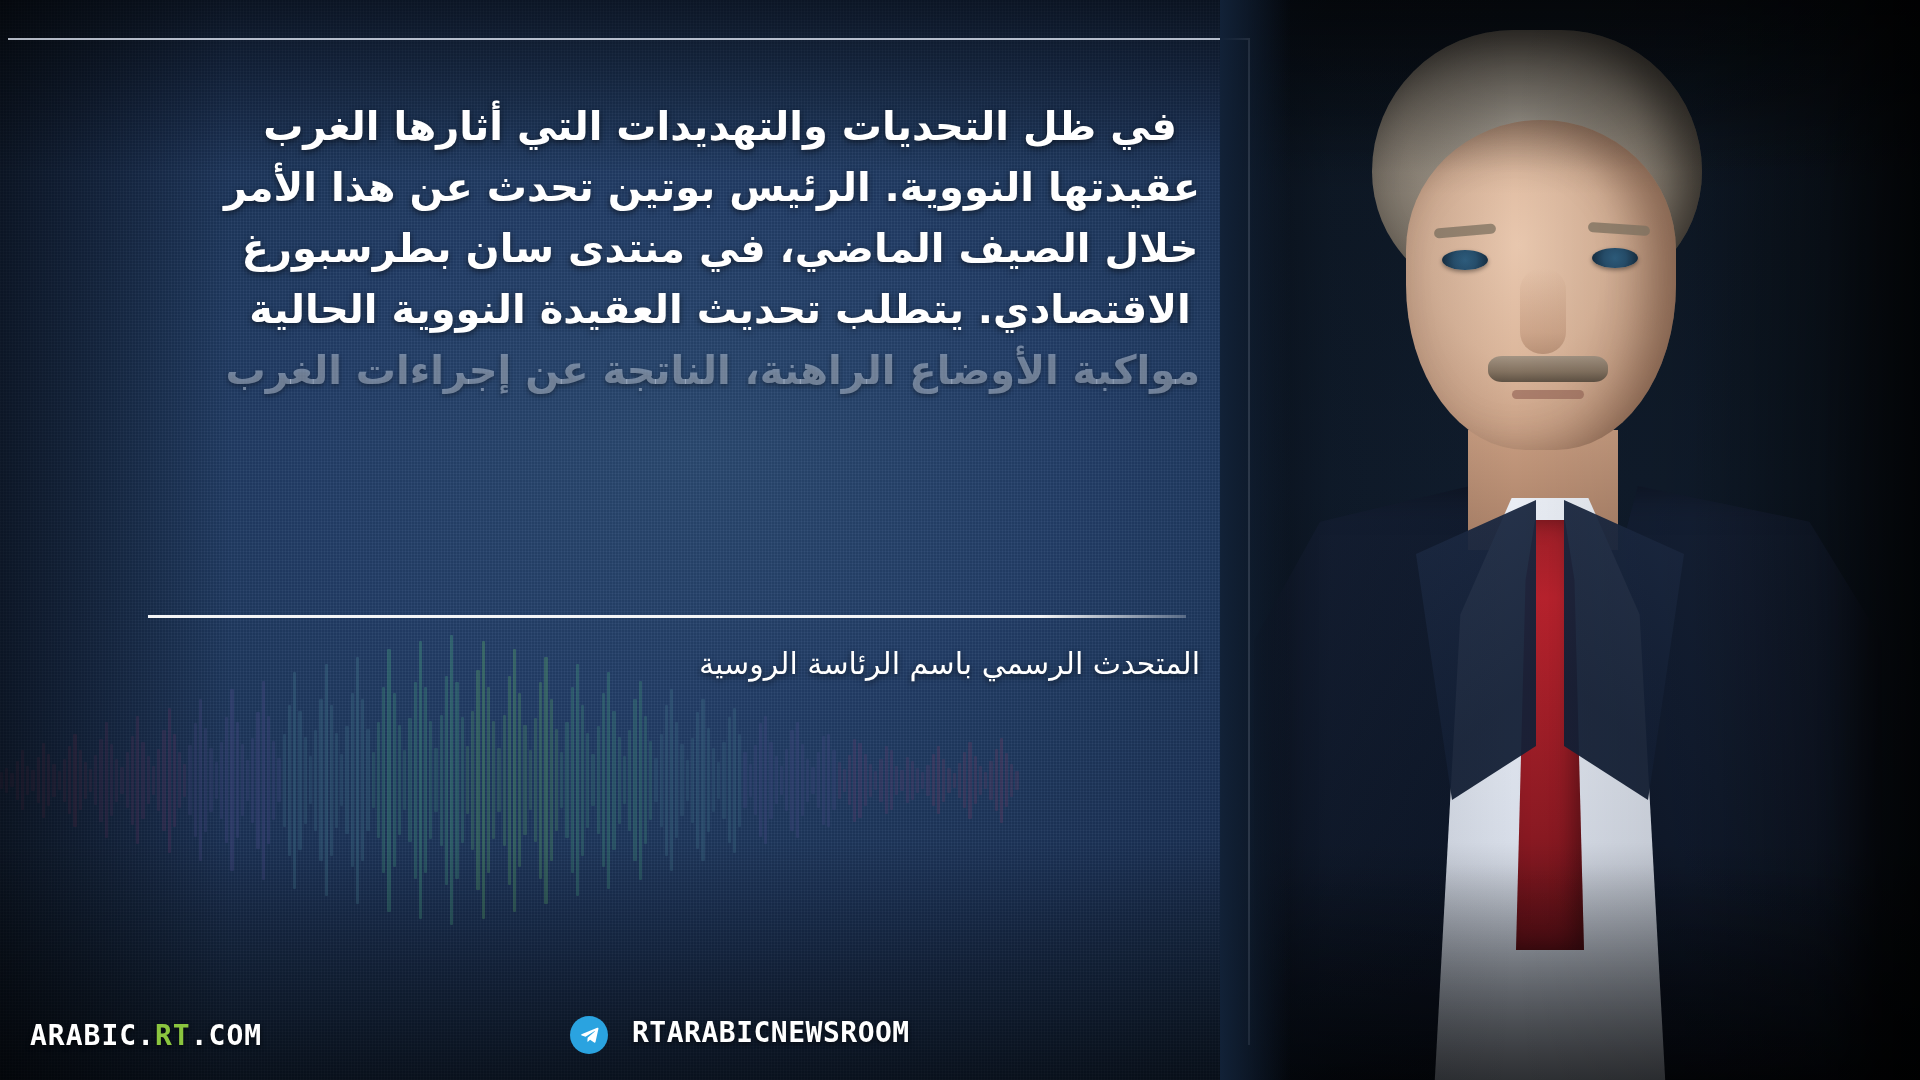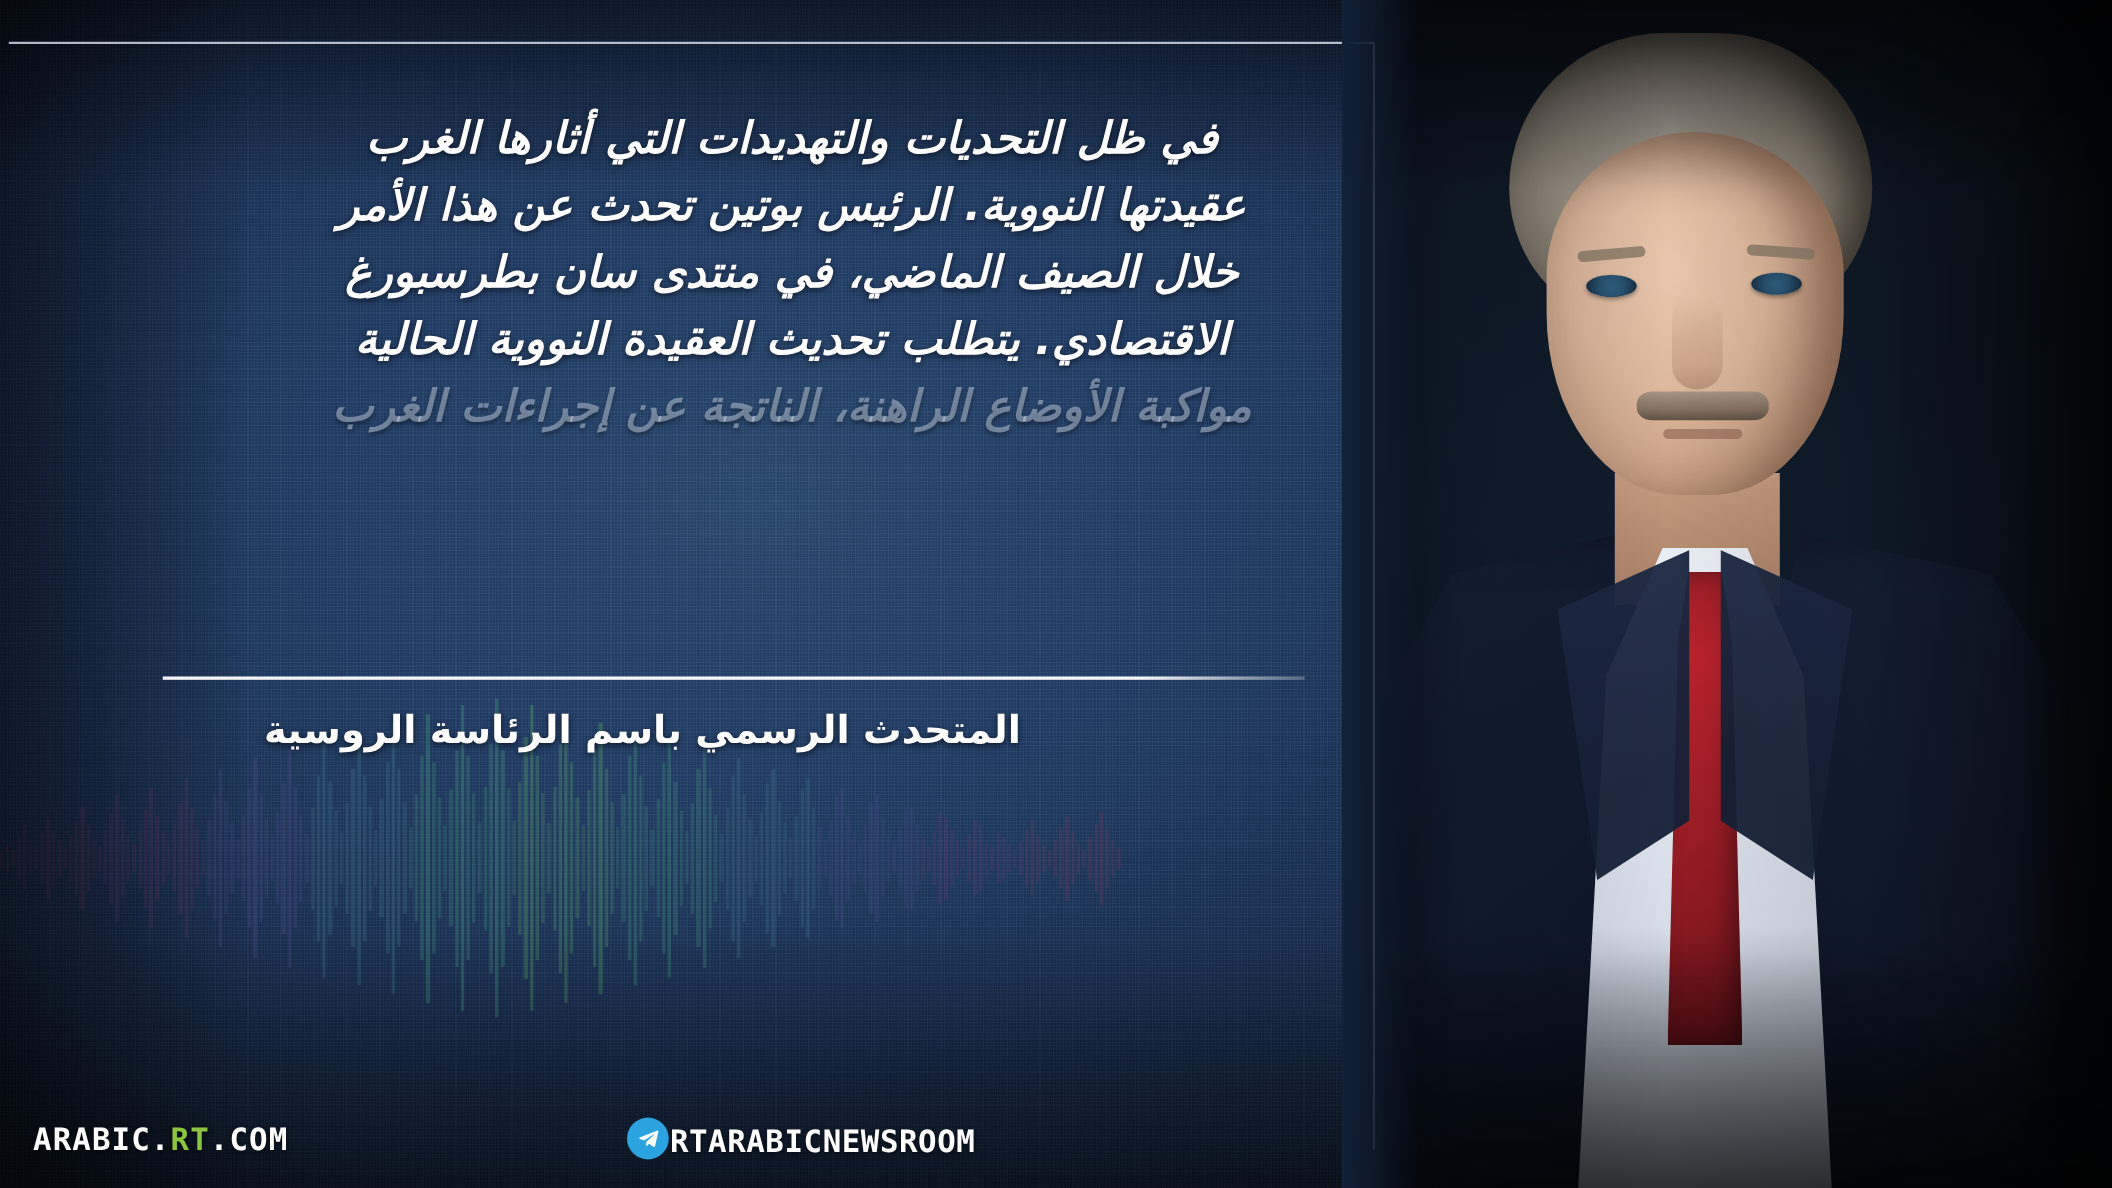--- a/index.html
+++ b/index.html
@@ -80,21 +80,20 @@
     text-align: center;
   }
   .quote-line {
     font-size: 40px;
     line-height: 61px;
     font-weight: 700;
     color: #ffffff;
     letter-spacing: 0px;
     text-shadow: 0 2px 6px rgba(0,0,0,0.55);
     white-space: nowrap;
-    font-style: italic;
   }
   .quote-line.faded {
     color: rgba(214,226,242,0.45);
     text-shadow: 0 2px 5px rgba(0,0,0,0.35);
   }
 
   
   .divider {
     position: absolute;
     left: 148px;
@@ -114,25 +113,26 @@
     text-align: left;
   }
   .attrib-name {
     font-size: 50px;
     font-weight: 700;
     color: #ffffff;
     line-height: 70px;
     text-shadow: 0 2px 7px rgba(0,0,0,0.6);
   }
   .attrib-title {
-    font-size: 35px;
-    font-weight: 700;
+    font-size: 30px;
+    font-weight: 400;
     color: #ffffff;
     line-height: 48px;
     text-shadow: 0 2px 6px rgba(0,0,0,0.6);
+    text-align: right;
   }
 
   
   .portrait-wrap {
     position: absolute;
     right: 0;
     top: 0;
     width: 700px;
     height: 1080px;
     overflow: hidden;
@@ -315,22 +315,22 @@
     z-index: 20;
     margin-top: 16px;
   }
   .footer-left .hi { color: #8bc53f; }
 
   .footer-mid {
     position: absolute;
     left: 570px;
     bottom: 26px;
     display: flex;
-    align-items: flex-end;
-    gap: 1px;
+    align-items: flex-start;
+    gap: 24px;
     z-index: 20;
   }
   .tg-icon {
     width: 38px; height: 38px;
     border-radius: 50%;
     background: #2aa3e0;
     display: flex;
     align-items: center;
     justify-content: center;
   }

